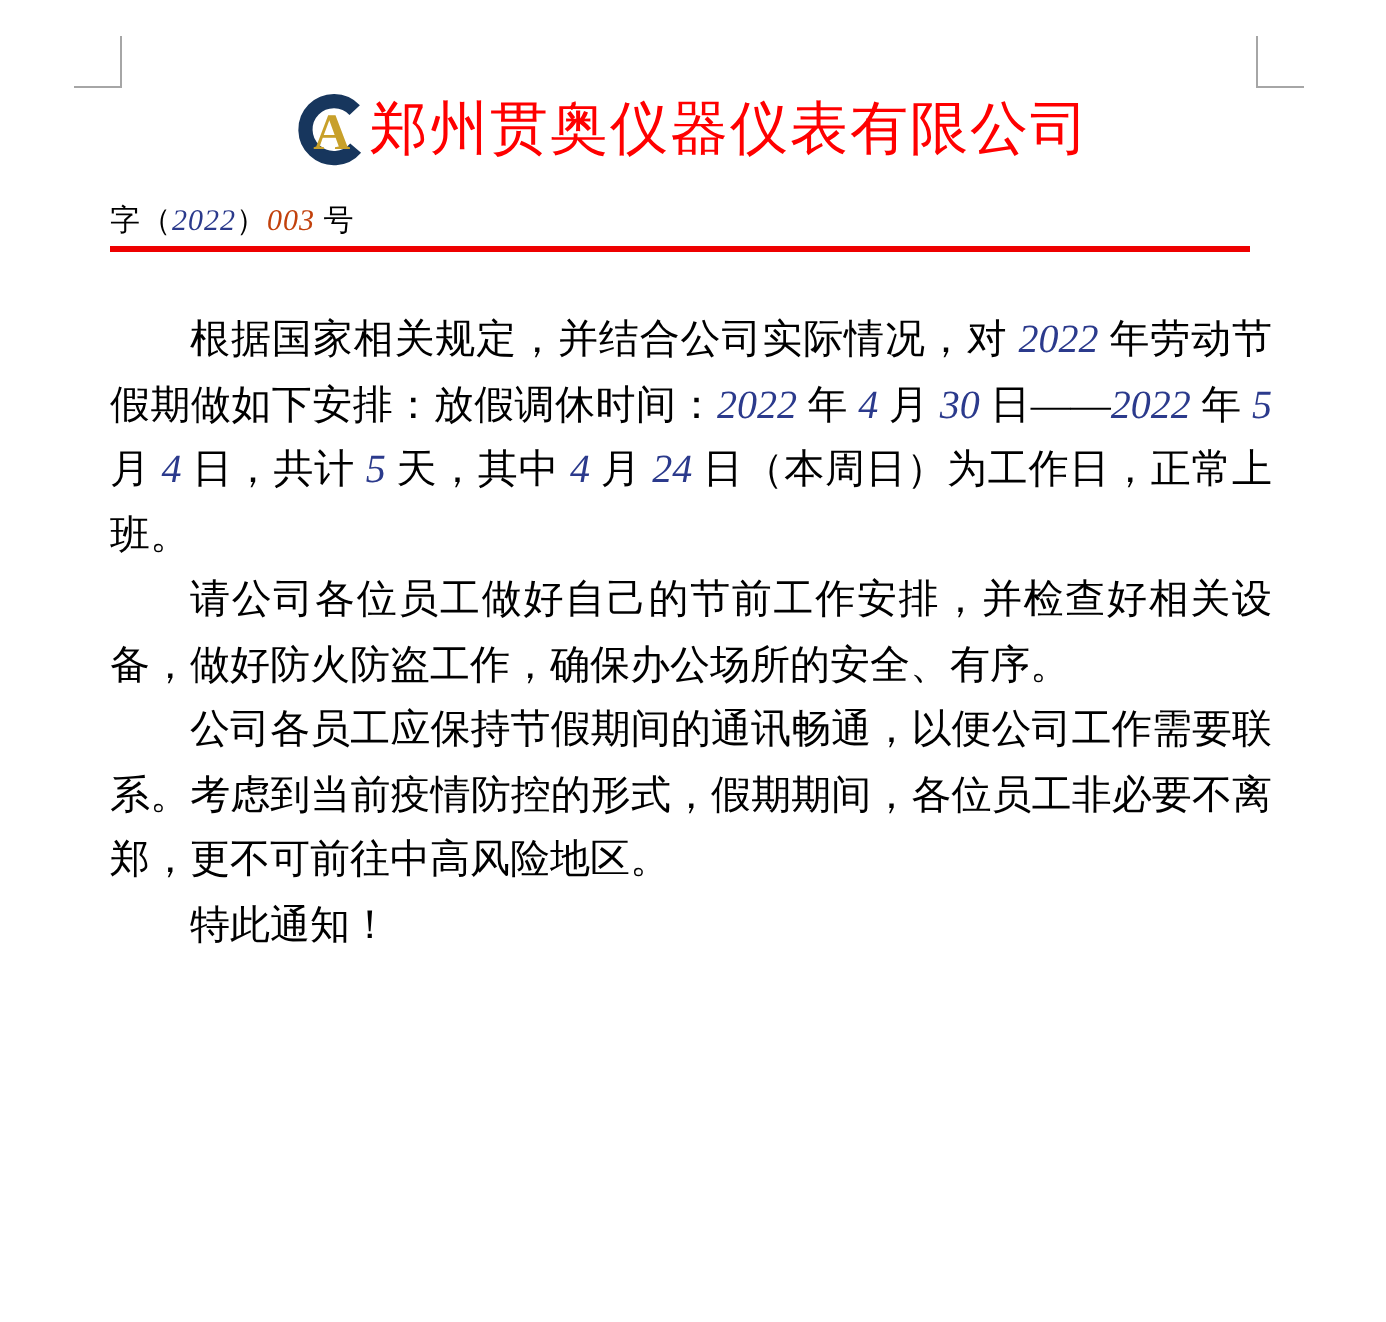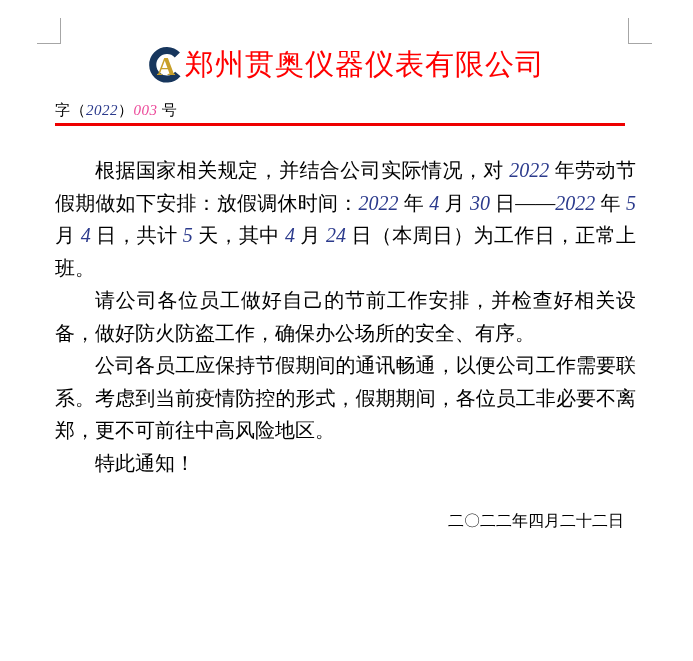--- a/index.html
+++ b/index.html
@@ -79,29 +79,28 @@
 <div class="page">
 
   <div class="company-header">
     <svg class="logo" viewBox="0 0 40 40" aria-hidden="true">
       <path d="M 33 9.5 A 15 15 0 1 0 33.5 29.5" fill="none" stroke="#17365D" stroke-width="7.5"></path>
       <text x="21" y="30" font-size="27" font-weight="bold" fill="#C8A02A" text-anchor="middle" font-family="Liberation Serif, serif">A</text>
     </svg>
     <span class="company-name" style="color:#FF0000;">郑州贯奥仪器仪表有限公司</span>
   </div>
 
-  <div class="doc-number">字（<span class="num" style="color:#2B3A8C">2022</span>）<span class="num" style="color:#ec4899">003</span> 号</div>
+  <div class="doc-number">字（<span class="num" style="color:#2B3A8C">2022</span>）<span class="num" style="color:#c2410c">003</span> 号</div>
 
   <div class="red-rule" style="background:#EE0000;"></div>
 
 
   <div class="body-text">
     <p>根据国家相关规定，并结合公司实际情况，对 <span class="num" style="color:#2B3A8C">2022</span> 年劳动节假期做如下安排：放假调休时间：<span class="num" style="color:#2B3A8C">2022</span> 年 <span class="num" style="color:#2B3A8C">4</span> 月 <span class="num" style="color:#2B3A8C">30</span> 日——<span class="num" style="color:#2B3A8C">2022</span> 年 <span class="num" style="color:#2B3A8C">5</span> 月 <span class="num" style="color:#2B3A8C">4</span> 日，共计 <span class="num" style="color:#2B3A8C">5</span> 天，其中 <span class="num" style="color:#2B3A8C">4</span> 月 <span class="num" style="color:#2B3A8C">24</span> 日（本周日）为工作日，正常上班。</p>
     <p>请公司各位员工做好自己的节前工作安排，并检查好相关设备，做好防火防盗工作，确保办公场所的安全、有序。</p>
     <p>公司各员工应保持节假期间的通讯畅通，以便公司工作需要联系。考虑到当前疫情防控的形式，假期期间，各位员工非必要不离郑，更不可前往中高风险地区。</p>
     <p>特此通知！</p>
   </div>
 
   <div class="signature">
-    <div>二〇二二年四月二十二日</div>
   </div>
 
 </div>
 
 </body></html>

